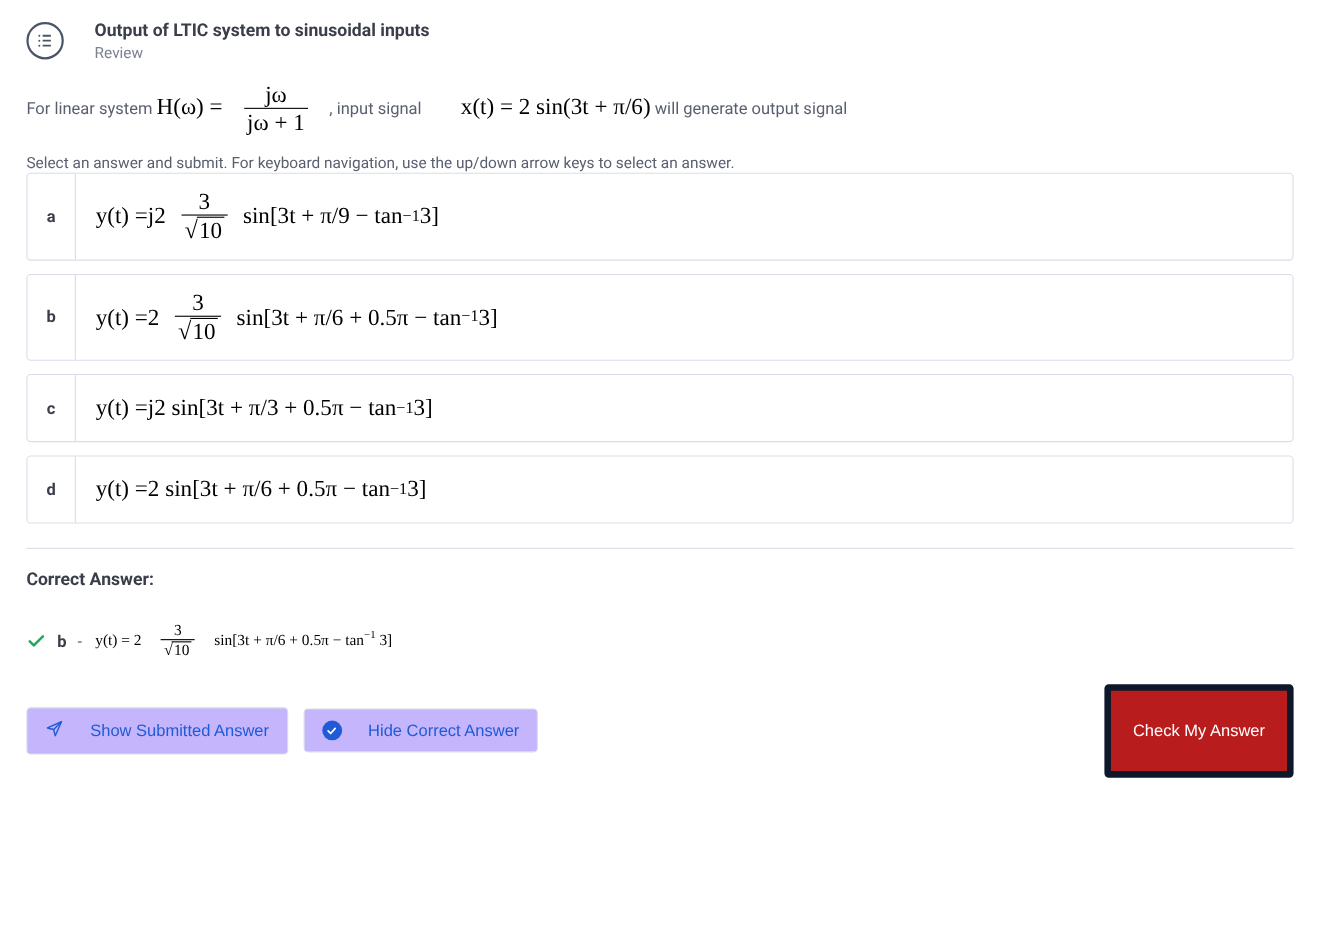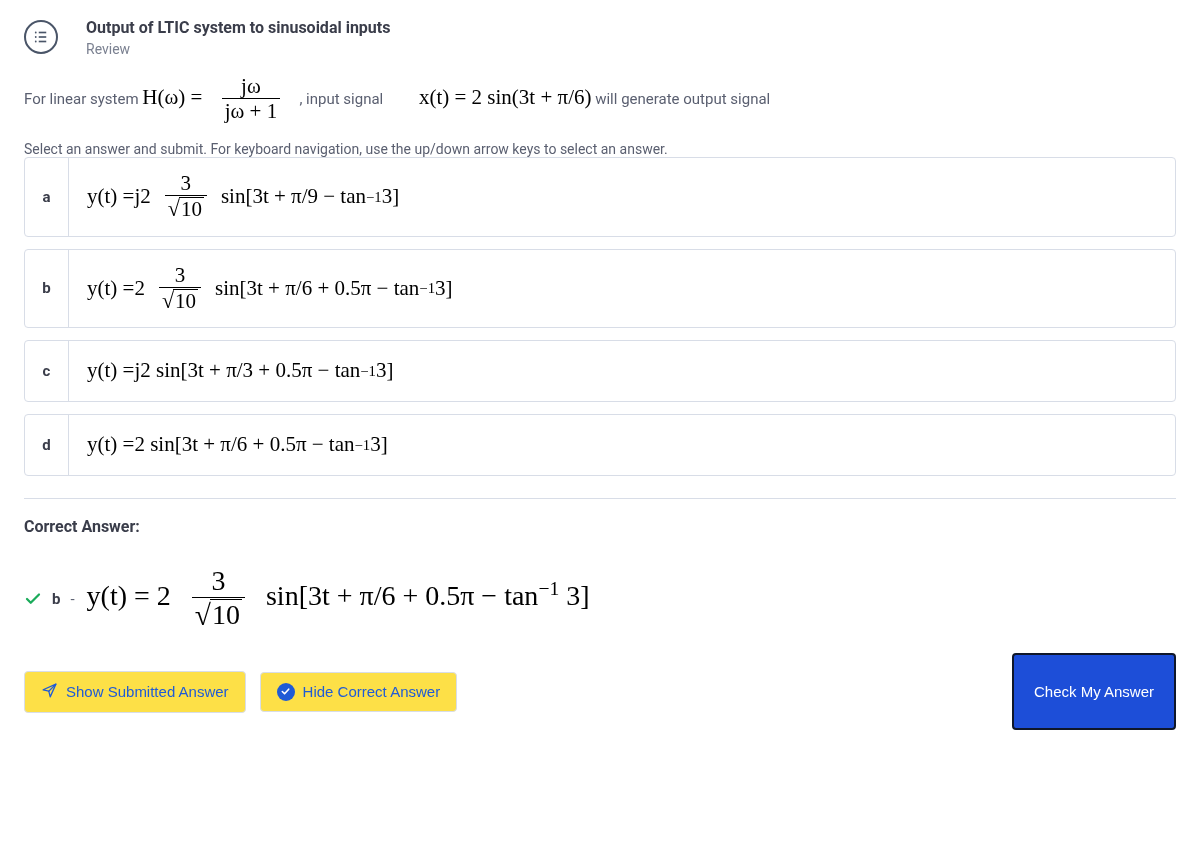--- a/index.html
+++ b/index.html
@@ -39,33 +39,33 @@
     font-family: "Times New Roman", serif;
     font-size: 21px; color: #000;
   }
   .divider { border: none; border-top: 1px solid #d8dde7; margin: 22px 0 18px; }
   .correct-heading { font-weight: 700; color: #3a3d4a; font-size: 16px; margin-bottom: 30px; }
   .correct-answer-row { display: flex; align-items: center; gap: 10px; margin-bottom: 22px; }
   .check-green { color: #1aab5a; flex-shrink: 0; }
   .check-green svg { width: 18px; height: 18px; display: block; }
   .correct-letter { font-weight: 700; color: #3a3d4a; }
   .correct-dash { color: #5a5f70; }
-  .math-serif { font-family: "Times New Roman", serif; font-size: 28px; color: #000; margin-left: 2px; }
+  .math-serif { font-family: "Times New Roman", serif; font-size: 14px; color: #000; margin-left: 2px; }
   .button-row { display: flex; align-items: center; gap: 14px; }
   .btn {
-    display: inline-flex; align-items: center; gap: 8px;
+    display: inline-flex; align-items: center; gap: 24px;
     border: 1px solid #d8dde7; border-radius: 4px;
     padding: 10px 16px; font-size: 15px; cursor: pointer;
-    background: #fde047;
+    background: #c4b5fd;
   }
   .btn-blue-text { color: #1f5bd6; }
   .btn-blue-text svg { width: 17px; height: 17px; }
   .spacer { flex: 1; }
   .btn-primary {
-    background: #1d4ed8; color: #fff; border: 2px solid #0f172a;
+    background: #b91c1c; color: #fff; border: 6px solid #0f172a;
     border-radius: 4px; padding: 28px 20px; font-size: 15px; cursor: pointer;
   }
   .check-circle-icon {
     width: 18px; height: 18px; border-radius: 50%;
     background: #1f5bd6; display: inline-flex; align-items: center; justify-content: center;
     flex-shrink: 0;
   }
   .check-circle-icon svg { width: 11px; height: 11px; }
   
   .math { font-family: Liberation Serif, serif; }

